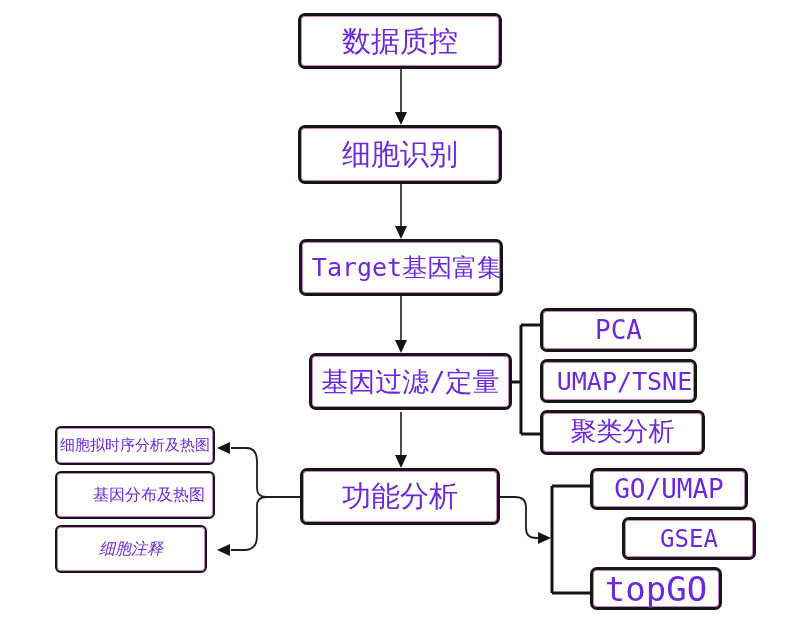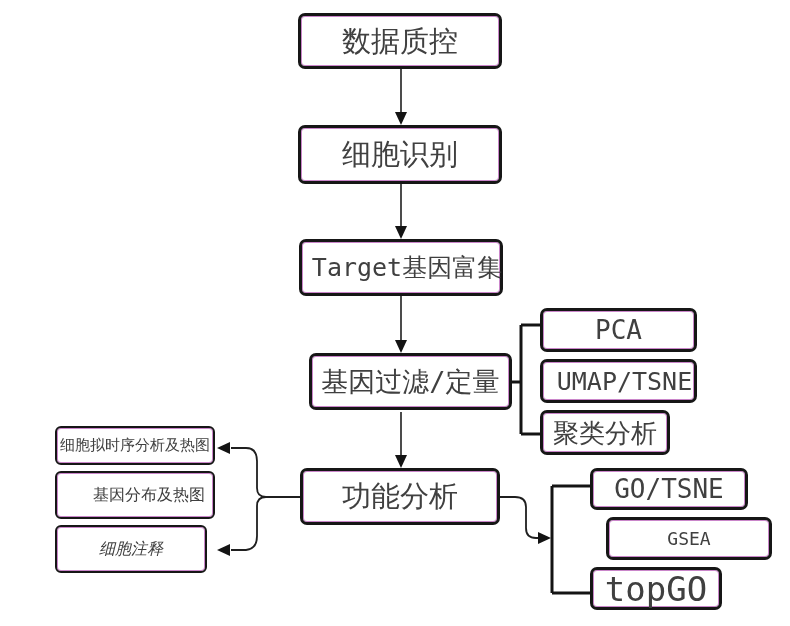--- a/index.html
+++ b/index.html
@@ -25,42 +25,42 @@
   .node {
     position: absolute;
     box-sizing: border-box;
     background: #ffffff;
     border: 3px solid #161616;
     border-radius: 7px;
     box-shadow: inset 0 0 0 1px #ca86ca;
     display: flex;
     align-items: center;
     justify-content: center;
-    color: #404040;
+    color: #6d28d9;
     white-space: nowrap;
     line-height: 1;
     text-align: center;
   }
   .node-sm {
     border-width: 2.5px;
     border-radius: 6px;
   }
   
   #node-qc      { left: 298px; top: 13px;  width: 204px; height: 56px; font-size: 29px; }
   #node-cell    { left: 298px; top: 125px; width: 204px; height: 59px; font-size: 29px; }
   #node-target  { left: 299px; top: 239px; width: 204px; height: 57px; font-size: 25px; padding-left: 12px; }
   #node-filter  { left: 309px; top: 353px; width: 203px; height: 57px; font-size: 27px; }
   #node-func    { left: 300px; top: 468px; width: 200px; height: 57px; font-size: 29px; }
   
   #node-pca     { left: 540px; top: 308px; width: 157px; height: 44px; font-size: 26px; }
   #node-umap    { left: 540px; top: 359px; width: 157px; height: 44px; font-size: 25px; padding-left: 12px; }
-  #node-cluster { left: 540px; top: 410px; width: 130px; height: 45px; font-size: 26px; }
+  #node-cluster { left: 540px; top: 410px; width: 165px; height: 45px; font-size: 26px; font-family: Liberation Mono, monospace; }
   
   #node-gokegg  { left: 590px; top: 468px; width: 158px; height: 42px; font-size: 26px; }
-  #node-gsea    { left: 606px; top: 517px; width: 166px; height: 43px; font-size: 18px; }
+  #node-gsea    { left: 622px; top: 517px; width: 134px; height: 43px; font-size: 24px; }
   #node-topgo   { left: 590px; top: 567px; width: 132px; height: 43px; font-size: 34px; }
   
   #node-pseudo  { left: 55px;  top: 426px; width: 160px; height: 39px; font-size: 15px; }
   #node-genedist{ left: 55px;  top: 471px; width: 160px; height: 48px; font-size: 16px; padding-left: 28px; }
   #node-annot   { left: 55px;  top: 525px; width: 152px; height: 48px; font-size: 16px; font-style: italic; }
 
   .edge-thin   { stroke: #1f1f1f; stroke-width: 1.6; fill: none; }
   .edge-thick  { stroke: #141414; stroke-width: 3;   fill: none; }
   .edge-curve  { stroke: #1f1f1f; stroke-width: 1.8; fill: none; }
   .arrowhead   { fill: #141414; stroke: none; }
@@ -105,21 +105,21 @@
   <div class="node" id="node-qc">数据质控</div>
   <div class="node" id="node-cell">细胞识别</div>
   <div class="node" id="node-target">Target基因富集</div>
   <div class="node" id="node-filter">基因过滤/定量</div>
   <div class="node" id="node-pca">PCA</div>
 
   <div class="node" id="node-func">功能分析</div>
   <div class="node" id="node-umap">UMAP/TSNE</div>
   <div class="node" id="node-cluster">聚类分析</div>
 
-  <div class="node" id="node-gokegg">GO/TSNE</div>
+  <div class="node" id="node-gokegg">GO/UMAP</div>
   <div class="node" id="node-gsea">GSEA</div>
   <div class="node" id="node-topgo">topGO</div>
 
   <div class="node node-sm" id="node-pseudo">细胞拟时序分析及热图</div>
   <div class="node node-sm" id="node-genedist">基因分布及热图</div>
   <div class="node node-sm" id="node-annot">细胞注释</div>
 
 </div>
 
 </body></html>

